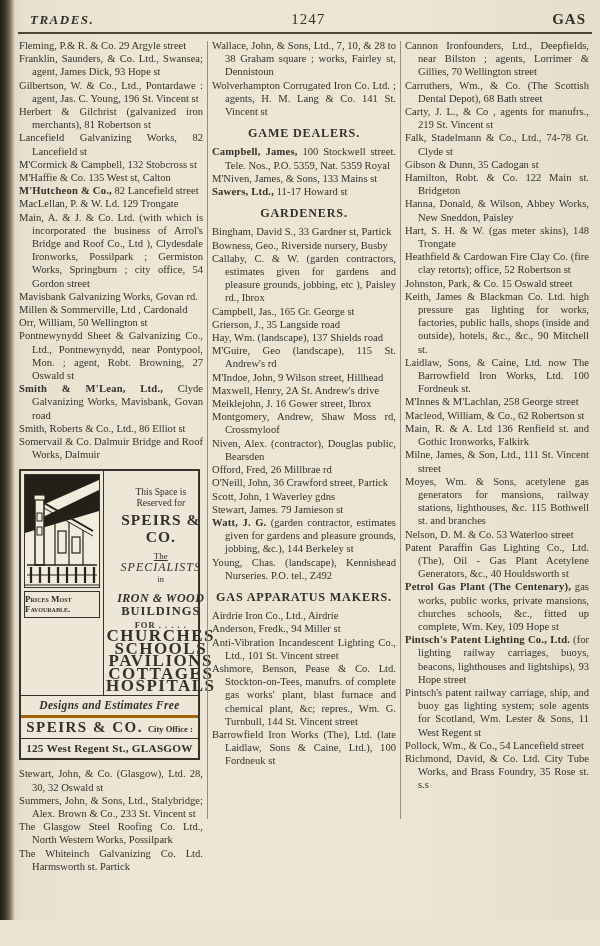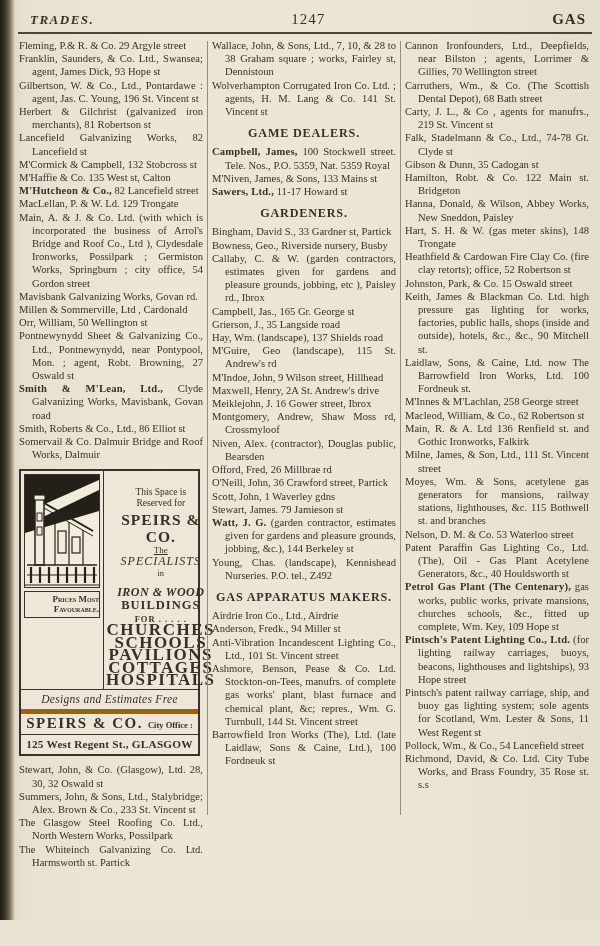--- a/index.html
+++ b/index.html
@@ -35,35 +35,35 @@
     letter-spacing:0.8px;margin:9px 0 5px 0;text-indent:0;padding:0;
   }
   
   .ad{border:2px solid #37322a;margin:7px 3px 7px 0;background:#ece7d6;}
   .ad-top{display:flex;border-bottom:1px solid #37322a;}
   .ad-illus-panel{width:82px;border-right:1px solid #37322a;display:flex;flex-direction:column;}
   .ad-illus-panel svg{display:block;margin:3px;border:1px solid #37322a;background:#f1ecdb;}
   .prices-box{
     border:1px solid #37322a;margin:0 3px 3px 3px;
     font-variant:small-caps;font-weight:bold;font-size:9px;line-height:10.5px;
-    text-align:right;padding:2px 0;
+    text-align:left;padding:2px 0;
   }
   .ad-right{flex:1;text-align:center;padding:16px 2px 2px 2px;line-height:1.1;}
   .ad-reserved{font-size:9.5px;line-height:11px;}
   .ad-co{font-weight:bold;font-size:15.5px;letter-spacing:1px;margin-top:2px;font-family:"Liberation Serif",serif;}
-  .ad-the{font-size:9px;margin-top:1px;text-decoration:underline;}
+  .ad-the{font-size:9px;margin-top:7px;text-decoration:underline;}
   .ad-specialists{font-style:italic;font-size:12px;letter-spacing:1px;}
   .ad-in{font-size:8.5px;}
   .ad-ironwood{font-weight:bold;font-size:12px;letter-spacing:0.5px;margin-top:8px;font-style:italic;}
   .ad-buildings{font-weight:bold;font-size:12.5px;letter-spacing:1px;}
   .ad-for{font-size:8.5px;font-weight:bold;letter-spacing:1px;margin-top:2px;}
   .ad-type{font-weight:bold;font-size:17px;letter-spacing:1.5px;line-height:12.5px;}
   .ad-designs{
-    font-style:italic;font-weight:normal;text-align:center;font-size:11.5px;
-    padding:3px 0;border-bottom:5px solid #a16207;letter-spacing:0.3px;
+    font-style:italic;font-weight:bold;text-align:center;font-size:11.5px;
+    padding:3px 0;border-bottom:3px solid #a16207;letter-spacing:0.3px;
   }
   .ad-company-row{
     display:flex;align-items:baseline;justify-content:center;gap:5px;
     padding:3px 0 2px 0;border-bottom:1px solid #37322a;
   }
   .ad-co2{font-weight:bold;font-size:15px;letter-spacing:1.5px;}
   .ad-cityoffice{font-size:8.5px;font-weight:bold;}
   .ad-address{font-weight:bold;text-align:center;font-size:11.3px;padding:3px 2px;letter-spacing:0.2px;}
 </style>
 </head>

